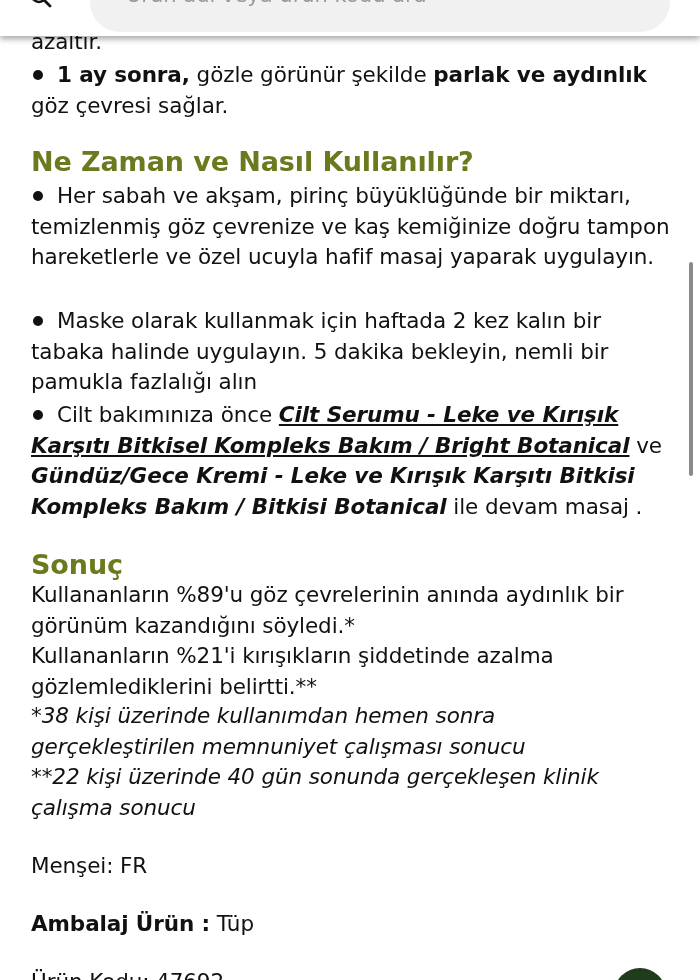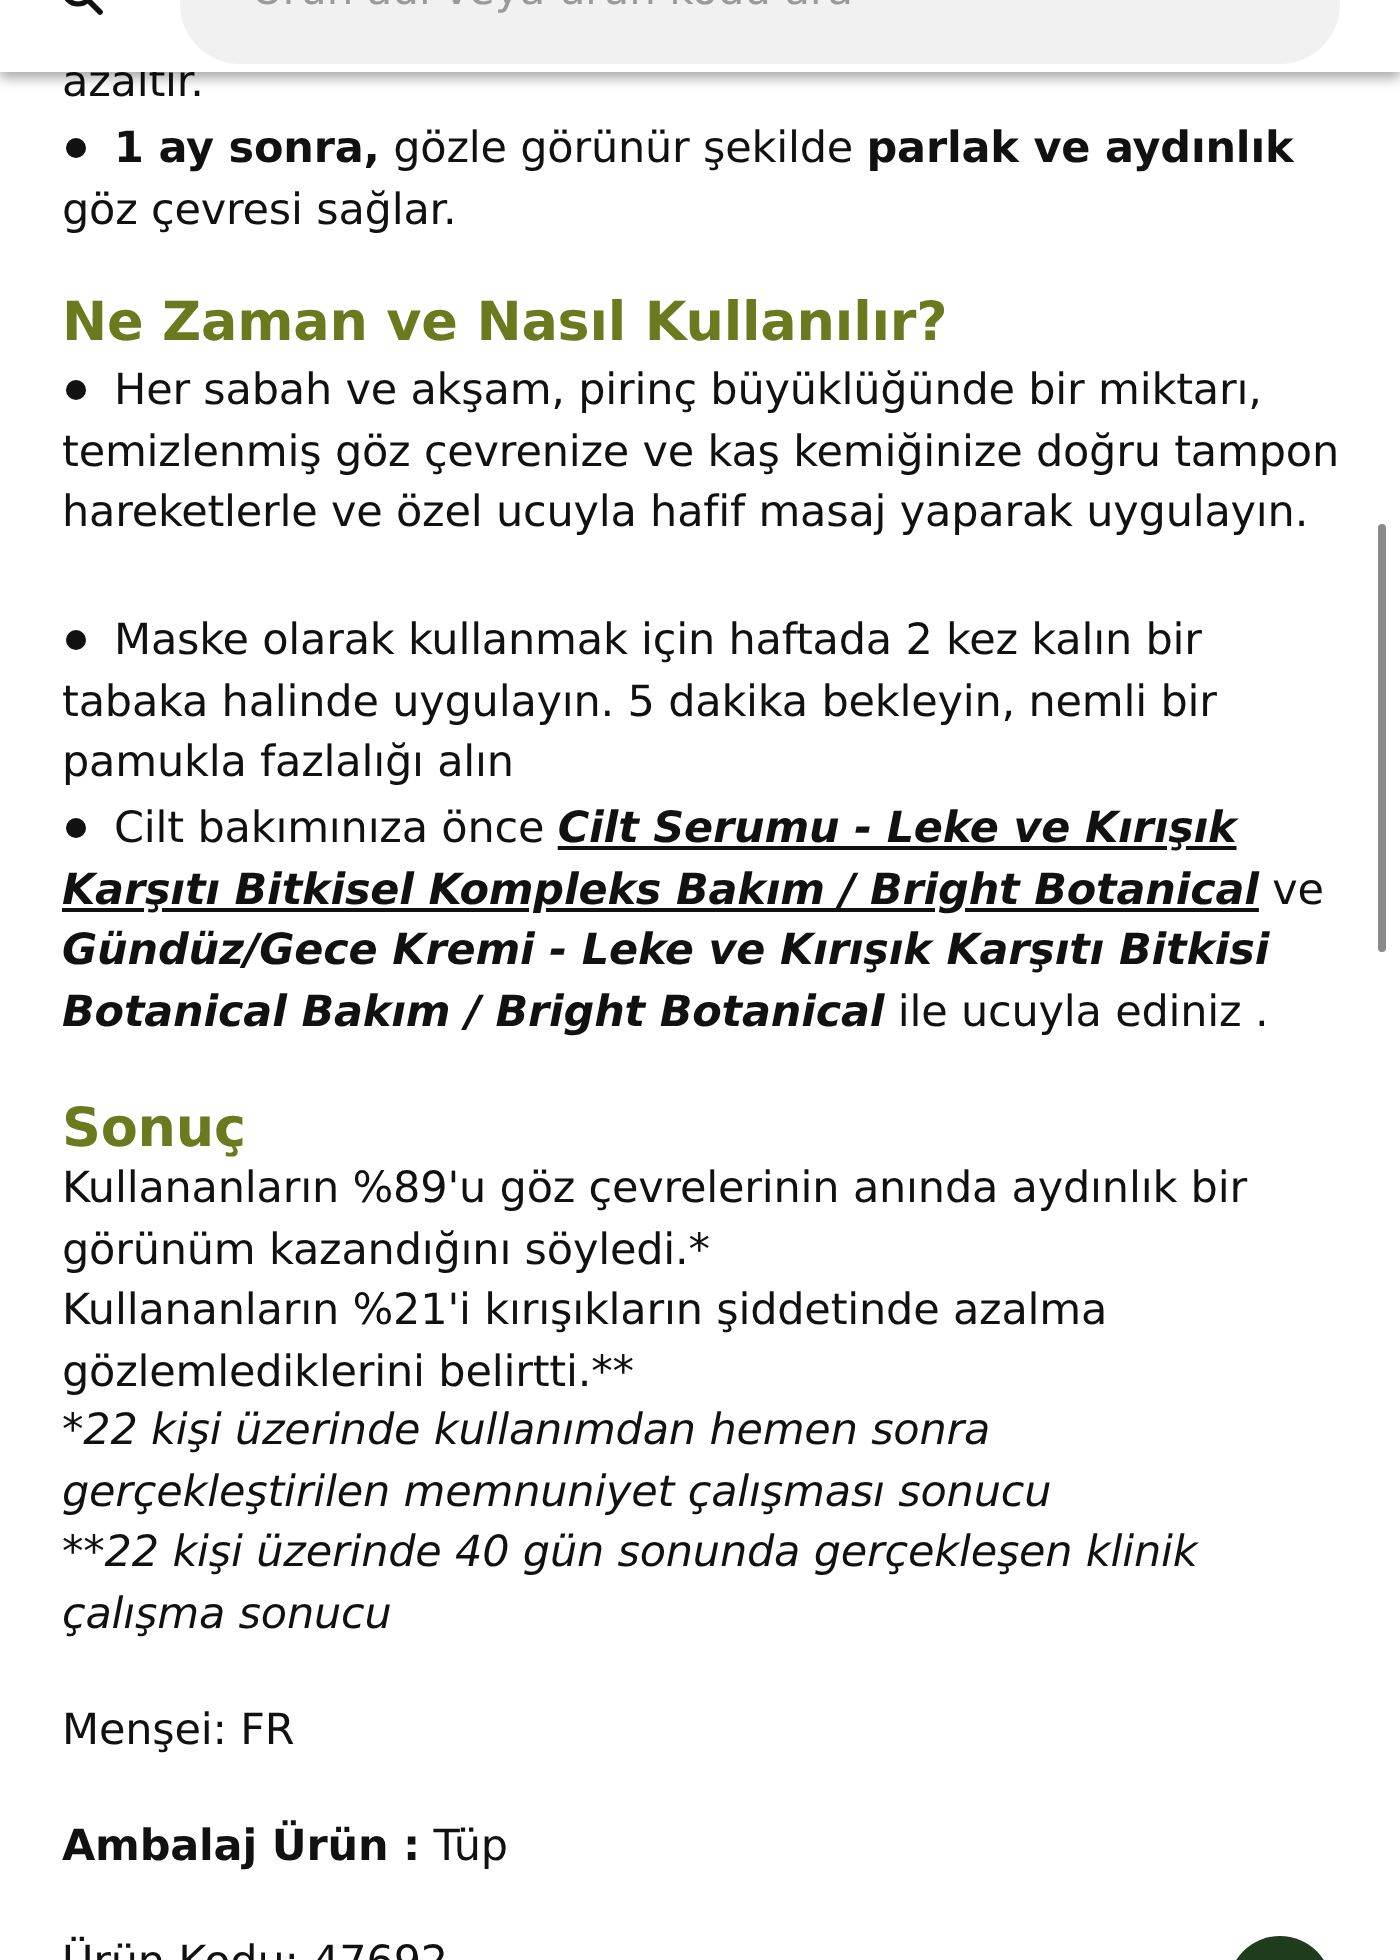--- a/index.html
+++ b/index.html
@@ -72,28 +72,28 @@
 
   <p style="position:absolute; top:181px; width:640px;">
     <span class="bul"></span><span>Her sabah ve akşam, pirinç büyüklüğünde bir miktarı, temizlenmiş göz çevrenize ve kaş kemiğinize doğru tampon hareketlerle ve özel ucuyla hafif masaj yaparak uygulayın.</span>
   </p>
 
   <p style="position:absolute; top:306px; width:640px;">
     <span class="bul"></span><span>Maske olarak kullanmak için haftada 2 kez kalın bir tabaka halinde uygulayın. 5 dakika bekleyin, nemli bir pamukla fazlalığı alın</span>
   </p>
 
   <p style="position:absolute; top:400px; width:645px;">
-    <span class="bul"></span><span>Cilt bakımınıza önce </span><a class="bil">Cilt Serumu - Leke ve Kırışık Karşıtı Bitkisel Kompleks Bakım / Bright Botanical</a><span> ve </span><span class="bi">Gündüz/Gece Kremi - Leke ve Kırışık Karşıtı Bitkisi Botanical Bakım / Bright Botanical</span><span> ile ucuyla ediniz .</span>
+    <span class="bul"></span><span>Cilt bakımınıza önce </span><a class="bil">Cilt Serumu - Leke ve Kırışık Karşıtı Bitkisel Kompleks Bakım / Bright Botanical</a><span> ve </span><span class="bi">Gündüz/Gece Kremi - Leke ve Kırışık Karşıtı Bitkisi Kompleks Bakım / Bitkisi Botanical</span><span> ile devam masaj .</span>
   </p>
 
   <p class="heading" style="position:absolute; top:550px;">Sonuç</p>
 
   <p style="position:absolute; top:580px; width:620px;">Kullananların %89'u göz çevrelerinin anında aydınlık bir görünüm kazandığını söyledi.*</p>
   <p style="position:absolute; top:641px; width:600px;">Kullananların %21'i kırışıkların şiddetinde azalma gözlemlediklerini belirtti.**</p>
-  <p class="it" style="position:absolute; top:701px; width:600px;">*22 kişi üzerinde kullanımdan hemen sonra gerçekleştirilen memnuniyet çalışması sonucu</p>
+  <p class="it" style="position:absolute; top:701px; width:600px;">*38 kişi üzerinde kullanımdan hemen sonra gerçekleştirilen memnuniyet çalışması sonucu</p>
   <p class="it" style="position:absolute; top:762px; width:640px;">**22 kişi üzerinde 40 gün sonunda gerçekleşen klinik çalışma sonucu</p>
 
   <p style="position:absolute; top:851px;">Menşei: FR</p>
 
   <p style="position:absolute; top:909px;">
     <span class="b">Ambalaj Ürün :</span><span> Tüp</span>
   </p>
 
   <p style="position:absolute; top:967px;">Ürün Kodu: 47692</p>
 </div>

